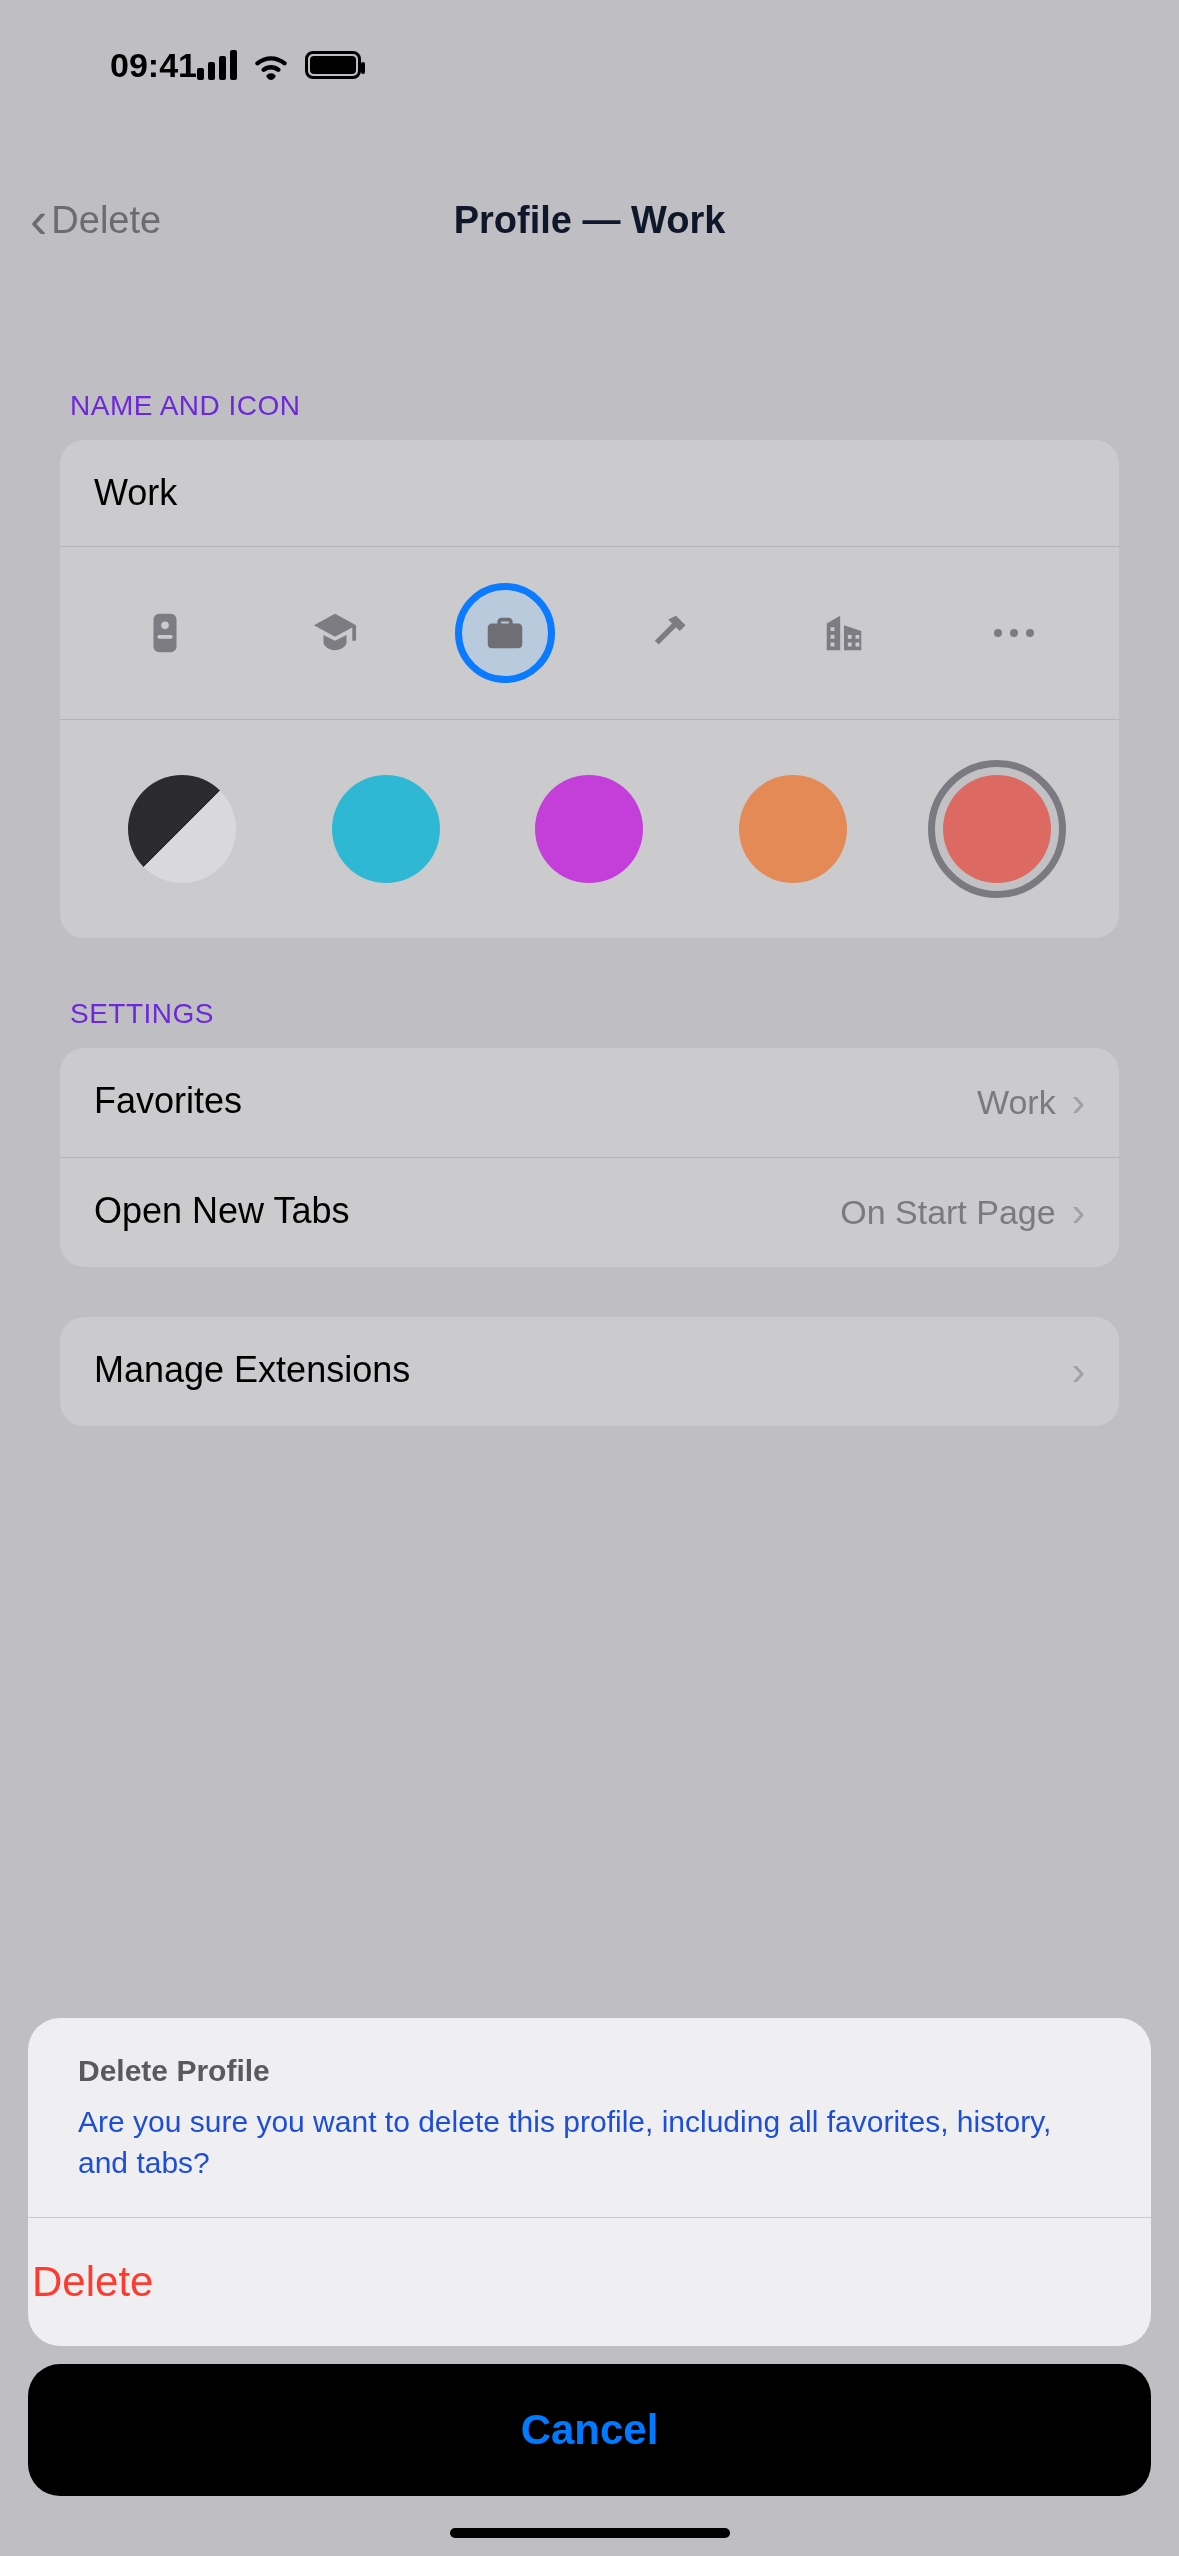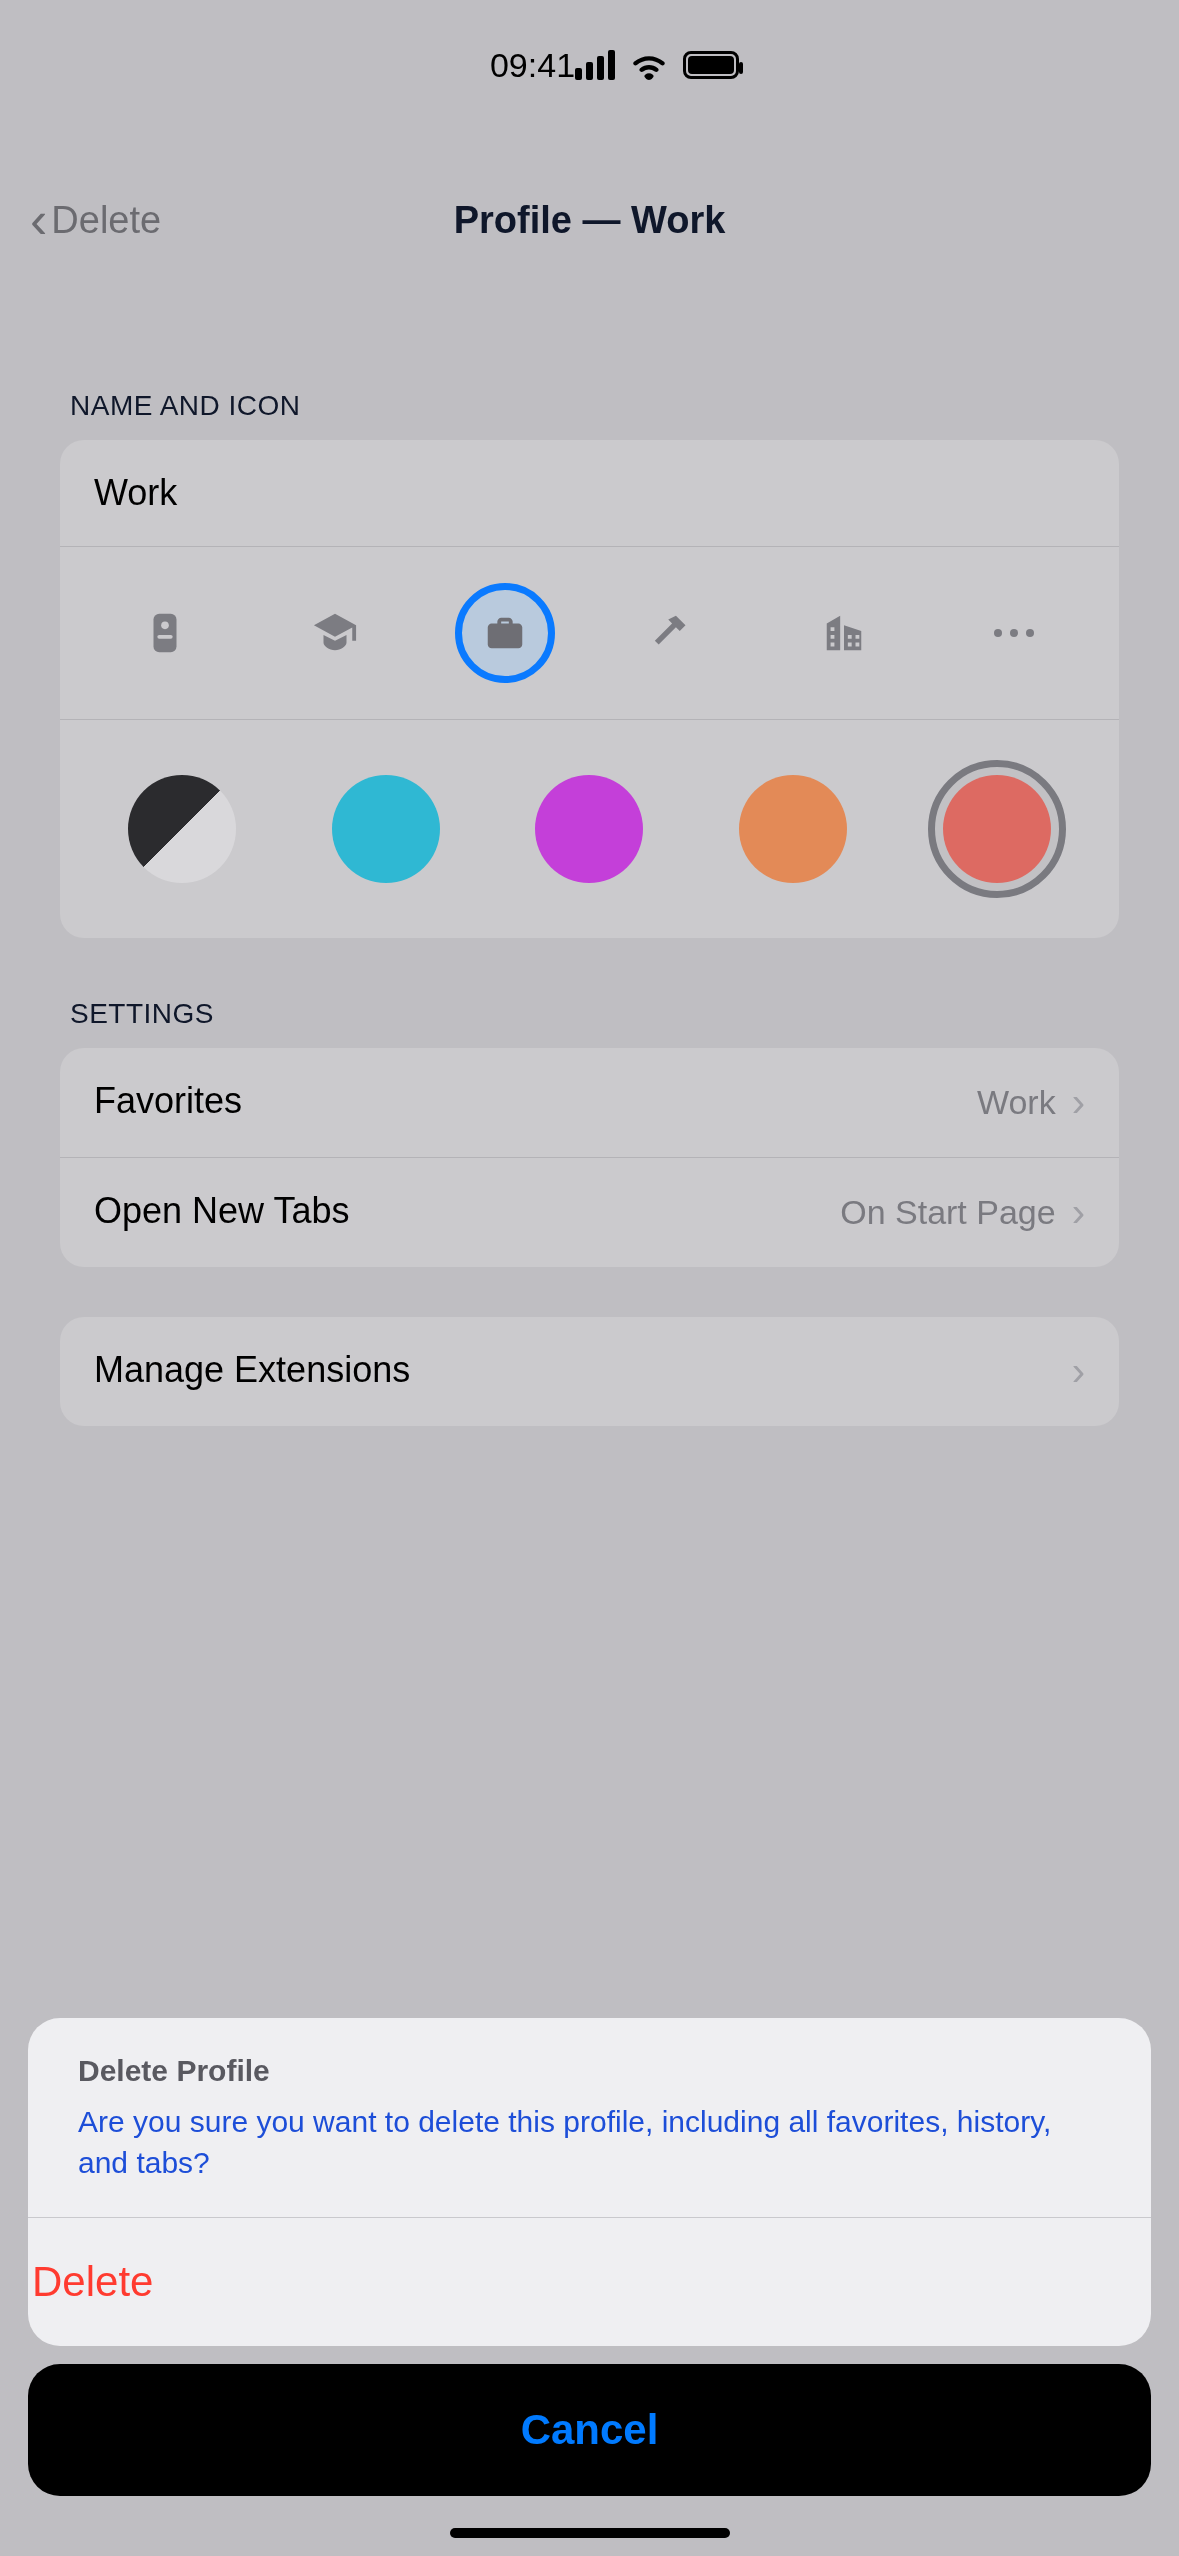--- a/index.html
+++ b/index.html
@@ -11,24 +11,24 @@
     overflow: hidden;
   }
 
   
   .status-bar {
     position: absolute;
     top: 0; left: 0; right: 0;
     height: 130px;
     display: flex;
     align-items: center;
-    justify-content: center;
+    justify-content: flex-start;
     padding: 0 60px 0 110px;
     font-size: 34px;
-    font-weight: 400;
+    font-weight: 700;
     color: #000;
   }
   .status-right { display: flex; align-items: center; gap: 14px; }
   .signal-bars { display: flex; align-items: flex-end; gap: 4px; }
   .signal-bars span { width: 7px; background:#000; border-radius:2px; }
   .signal-bars span:nth-child(1){height:12px;}
   .signal-bars span:nth-child(2){height:18px;}
   .signal-bars span:nth-child(3){height:24px;}
   .signal-bars span:nth-child(4){height:30px;}
   .wifi-svg { width: 40px; height: 30px; }
@@ -56,21 +56,21 @@
     pointer-events:none;
   }
 
   
   .content {
     position:absolute; top: 330px; left:0; right:0; bottom:0;
     padding: 0 60px;
   }
 
   .section-header {
-    font-size: 28px; color:#0f172a; letter-spacing: 0.5px;
+    font-size: 28px; color:#6d28d9; letter-spacing: 0.5px;
     margin: 60px 0 18px 10px;
   }
 
   .card {
     background: #cbcacd;
     border-radius: 24px;
     overflow: hidden;
   }
 
   .row {

